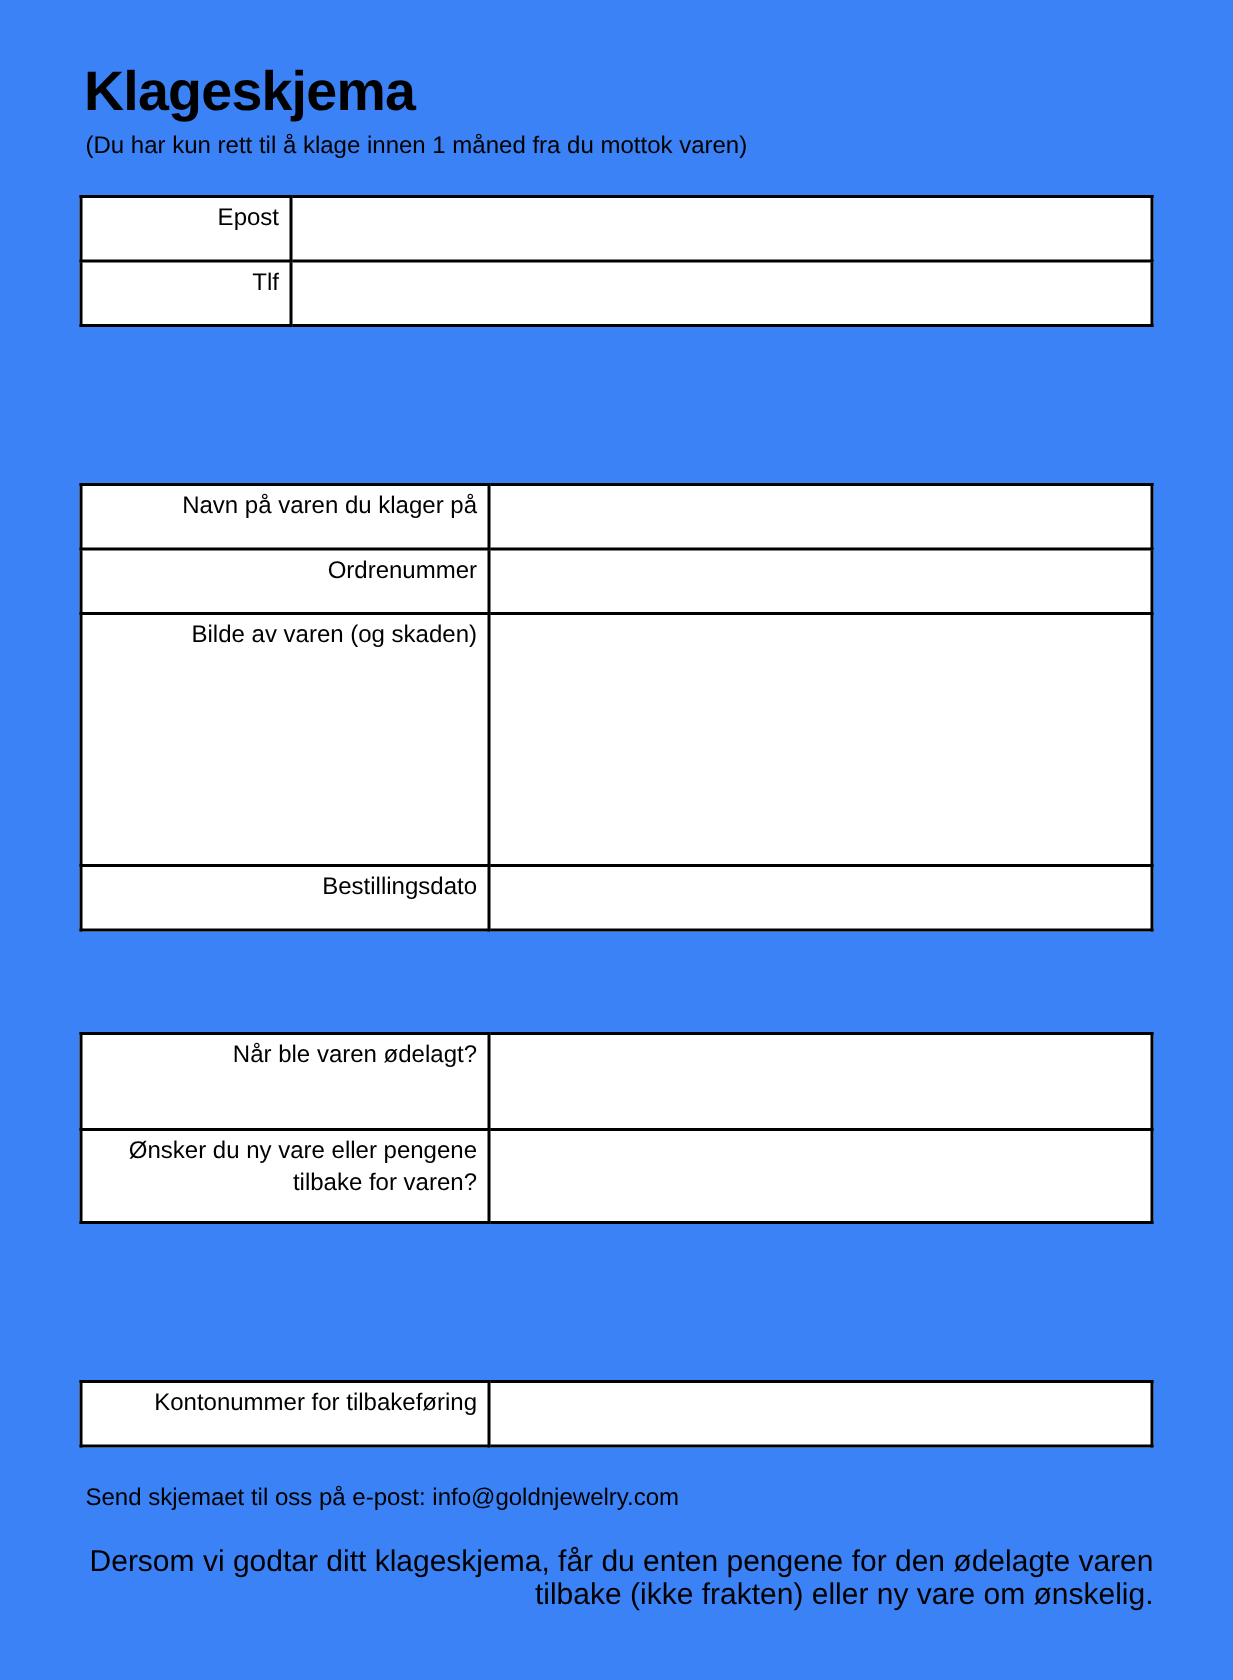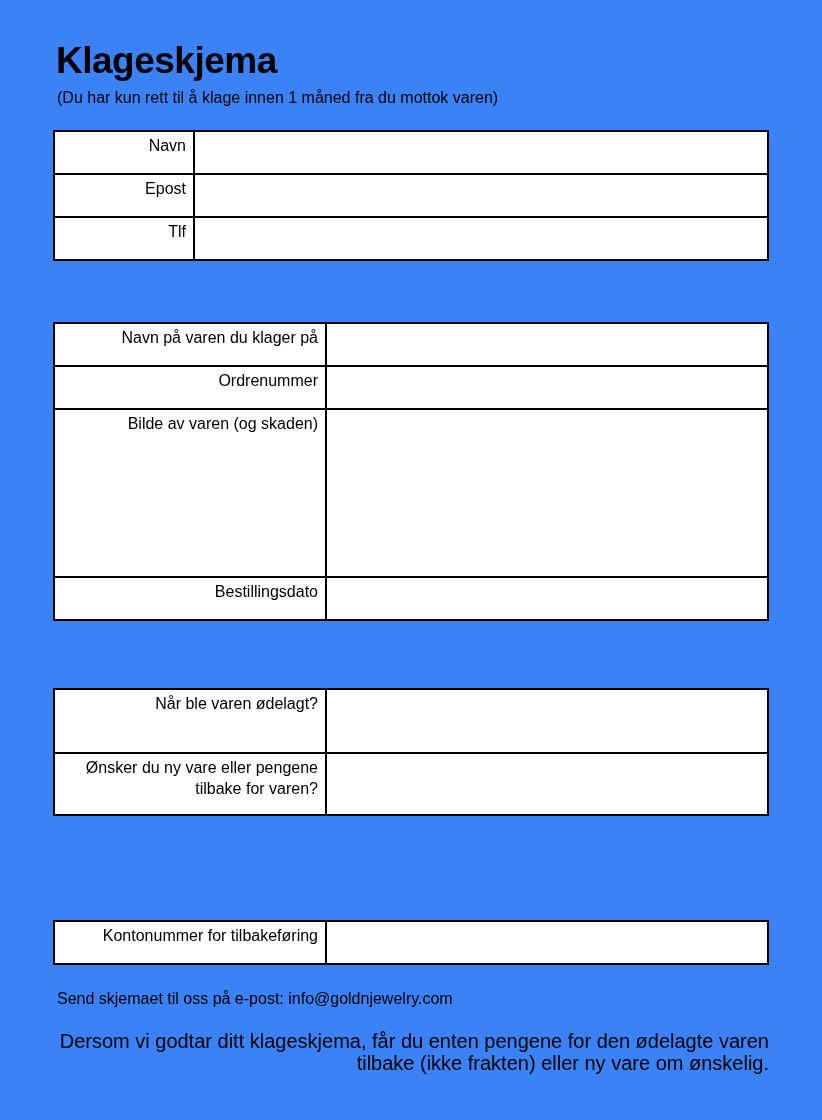--- a/index.html
+++ b/index.html
@@ -70,24 +70,20 @@
 
   <h1 class="title">Klageskjema</h1>
   <p class="subtitle">(Du har kun rett til å klage innen 1 måned fra du mottok varen)</p>
 
   <table class="form t-contact">
     <colgroup>
         <col class="c1">
         <col>
       </colgroup>
     <tbody>
-        <tr class="h43">
-      <td>Navn</td>
-      <td></td>
-    </tr>
     <tr class="h43">
       <td>Epost</td>
       <td></td>
     </tr>
     <tr class="h43">
       <td>Tlf</td>
       <td></td>
     </tr>
   </tbody>
     </table>

